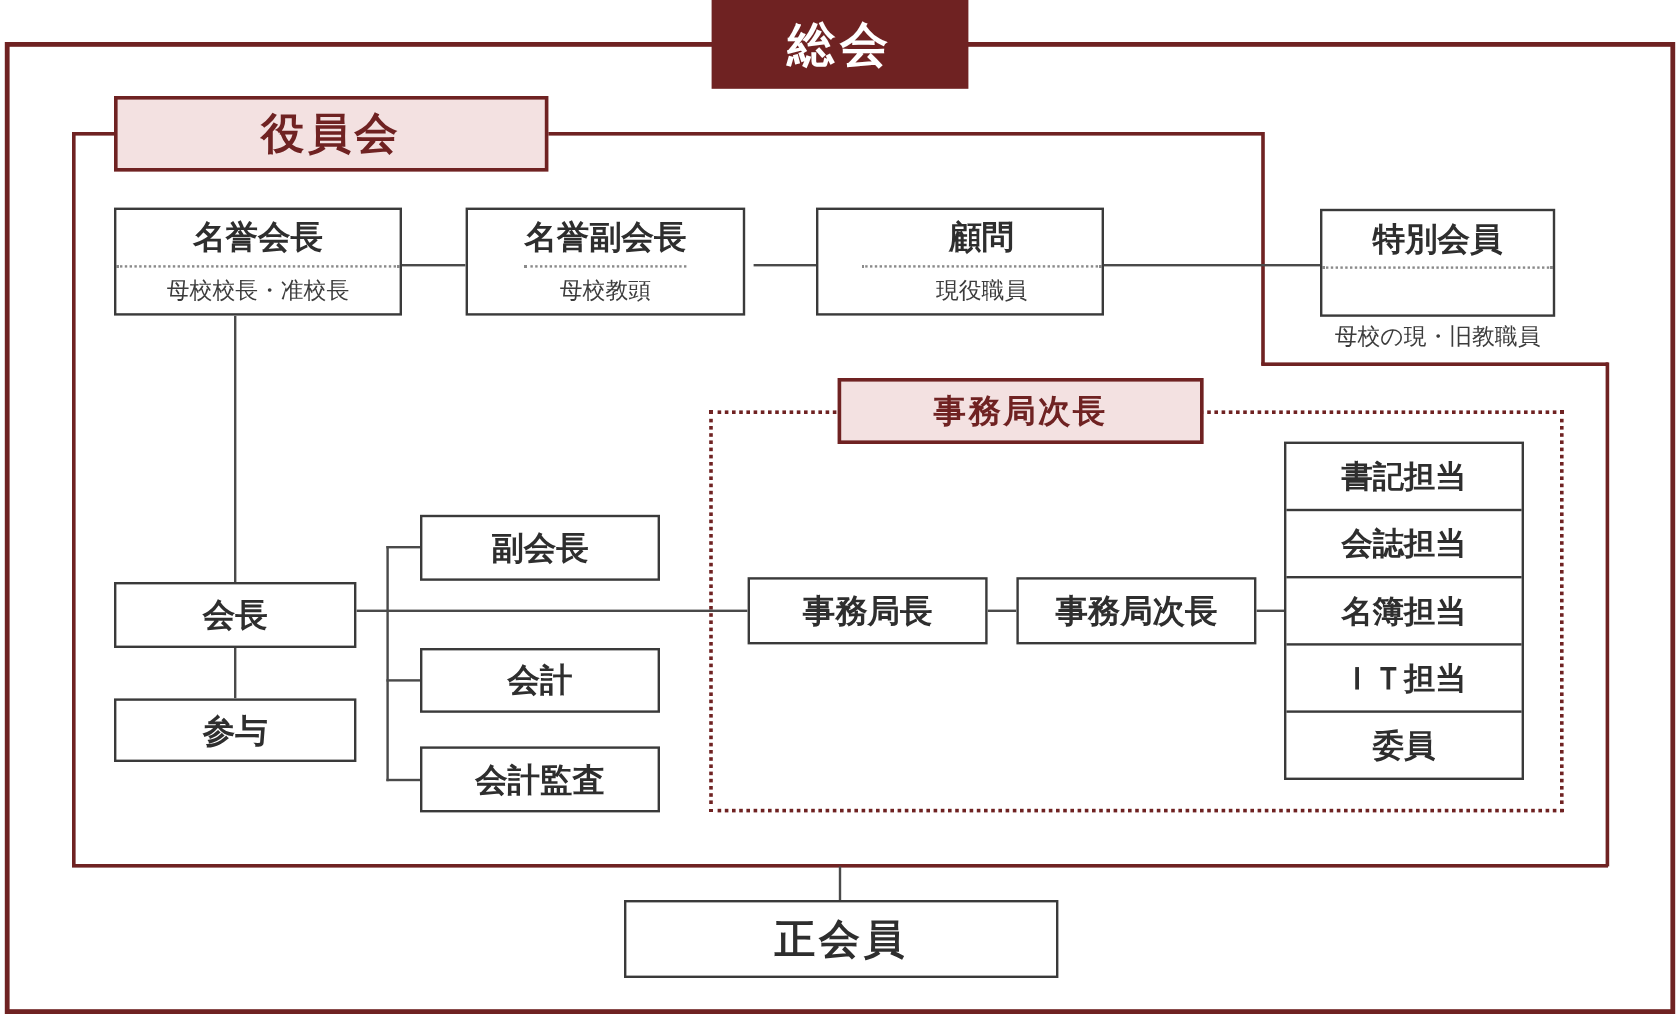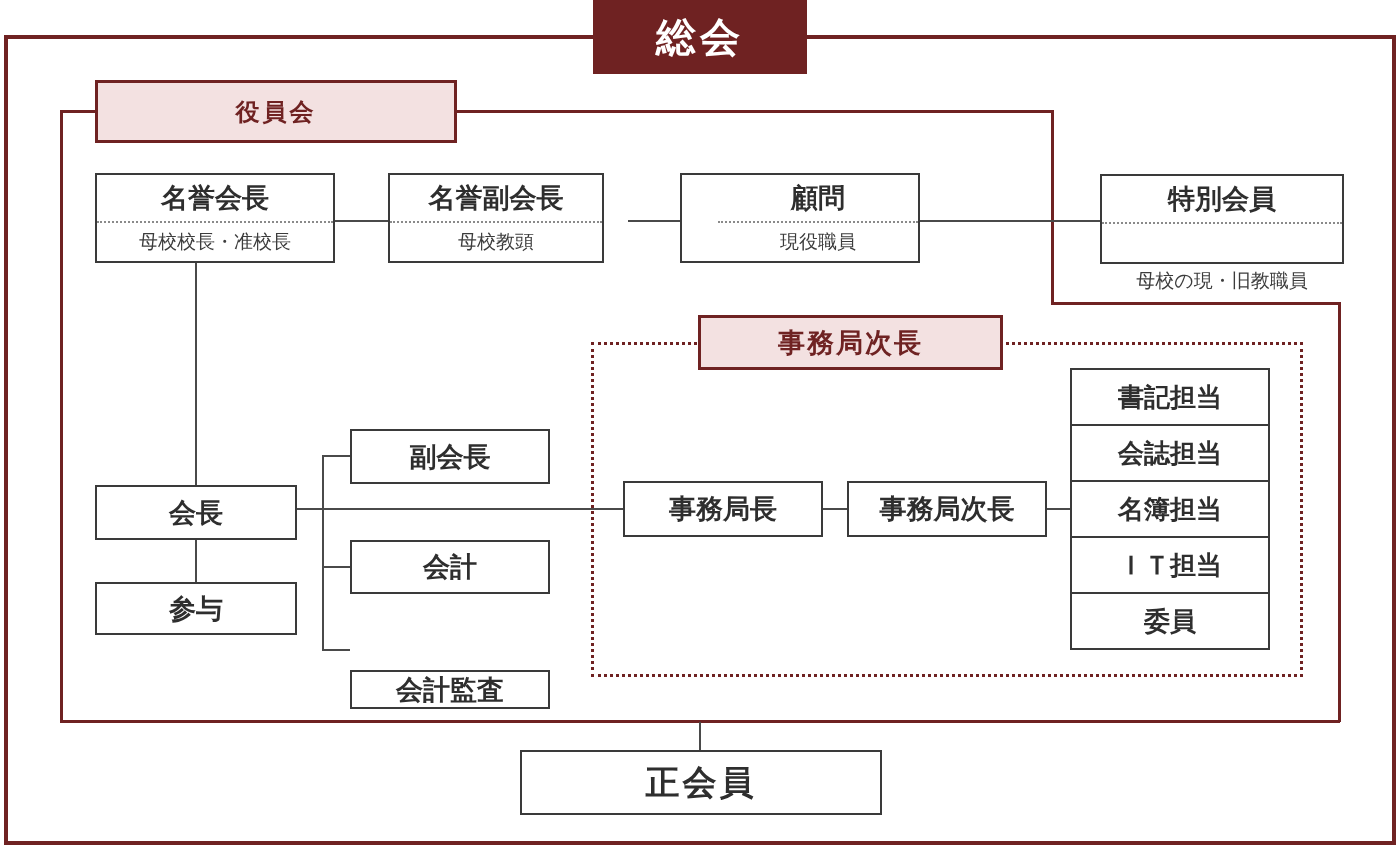--- a/index.html
+++ b/index.html
@@ -39,21 +39,21 @@
   .box2 .subtitle{flex:1;display:flex;align-items:center;justify-content:center;
     font-size:19px;color:#3c3c3c;}
 
   
   .soukai{position:absolute;left:593px;top:0px;width:214px;height:74px;
     background:var(--dark_red);color:#ffffff;display:flex;align-items:center;justify-content:center;
     font-weight:bold;font-size:40px;letter-spacing:4px;z-index:3;}
   .label-pink{position:absolute;background:var(--pink);border:3px solid var(--dark_red);
     box-sizing:border-box;display:flex;align-items:center;justify-content:center;
     color:var(--dark_red);font-weight:bold;z-index:3;}
-  .label-yakuin{left:95px;top:80px;width:362px;height:63px;font-size:24px;letter-spacing:3px;}
+  .label-yakuin{left:95px;top:80px;width:362px;height:63px;font-size:36px;letter-spacing:3px;}
   .label-jimu{left:698px;top:315px;width:305px;height:55px;font-size:27px;letter-spacing:2px;}
 
   
   .staff-col{position:absolute;left:1070px;top:368px;width:200px;height:282px;
     border:2.5px solid var(--box_border);box-sizing:border-box;background:#fff;
     display:flex;flex-direction:column;z-index:2;}
   .staff-col .cell{flex:1;display:flex;align-items:center;justify-content:center;
     font-weight:bold;font-size:26px;color:var(--text_dark);}
   .staff-col .cell + .cell{border-top:2.5px solid var(--box_border);}
 
@@ -91,38 +91,38 @@
   <div class="cline" style="left:699px;top:722px;width:2px;height:28px;"></div>
 
   <div class="soukai">総会</div>
   <div class="label-pink label-yakuin">役員会</div>
   <div class="label-pink label-jimu">事務局次長</div>
 
   <div class="box2" style="left:95px;top:173px;width:240px;height:90px;">
     <div class="title">名誉会長</div>
     <div class="subtitle">母校校長・准校長</div>
   </div>
-  <div class="box2" style="left:388px;top:173px;width:216px;height:90px;">
+  <div class="box2" style="left:388px;top:173px;width:233px;height:90px;align-items:center;">
     <div class="title">名誉副会長</div>
     <div class="subtitle">母校教頭</div>
   </div>
   <div class="box2" style="left:680px;top:173px;width:240px;height:90px;padding-left:36px;">
     <div class="title">顧問</div>
     <div class="subtitle">現役職員</div>
   </div>
-  <div class="box2" style="left:1100px;top:174px;width:244px;height:90px;gap:44px;">
+  <div class="box2" style="left:1100px;top:174px;width:196px;height:90px;gap:44px;">
     <div class="title">特別会員</div>
     <div class="subtitle">母校の現・旧教職員</div>
   </div>
 
   <div class="box" style="left:95px;top:485px;width:202px;height:55px;">会長</div>
   <div class="box" style="left:95px;top:582px;width:202px;height:53px;font-family:Liberation Mono, monospace;">参与</div>
   <div class="box" style="left:350px;top:429px;width:200px;height:55px;">副会長</div>
   <div class="box" style="left:350px;top:540px;width:200px;height:54px;font-family:Liberation Mono, monospace;">会計</div>
-  <div class="box" style="left:350px;top:622px;width:200px;height:39px;margin-top:48px;">会計監査</div>
+  <div class="box" style="left:350px;top:622px;width:200px;height:55px;">会計監査</div>
 
   <div class="box" style="left:623px;top:481px;width:200px;height:56px;">事務局長</div>
   <div class="box" style="left:847px;top:481px;width:200px;height:56px;">事務局次長</div>
 
   <div class="staff-col">
     <div class="cell">書記担当</div>
     <div class="cell">会誌担当</div>
     <div class="cell">名簿担当</div>
     <div class="cell">ＩＴ担当</div>
     <div class="cell">委員</div>

